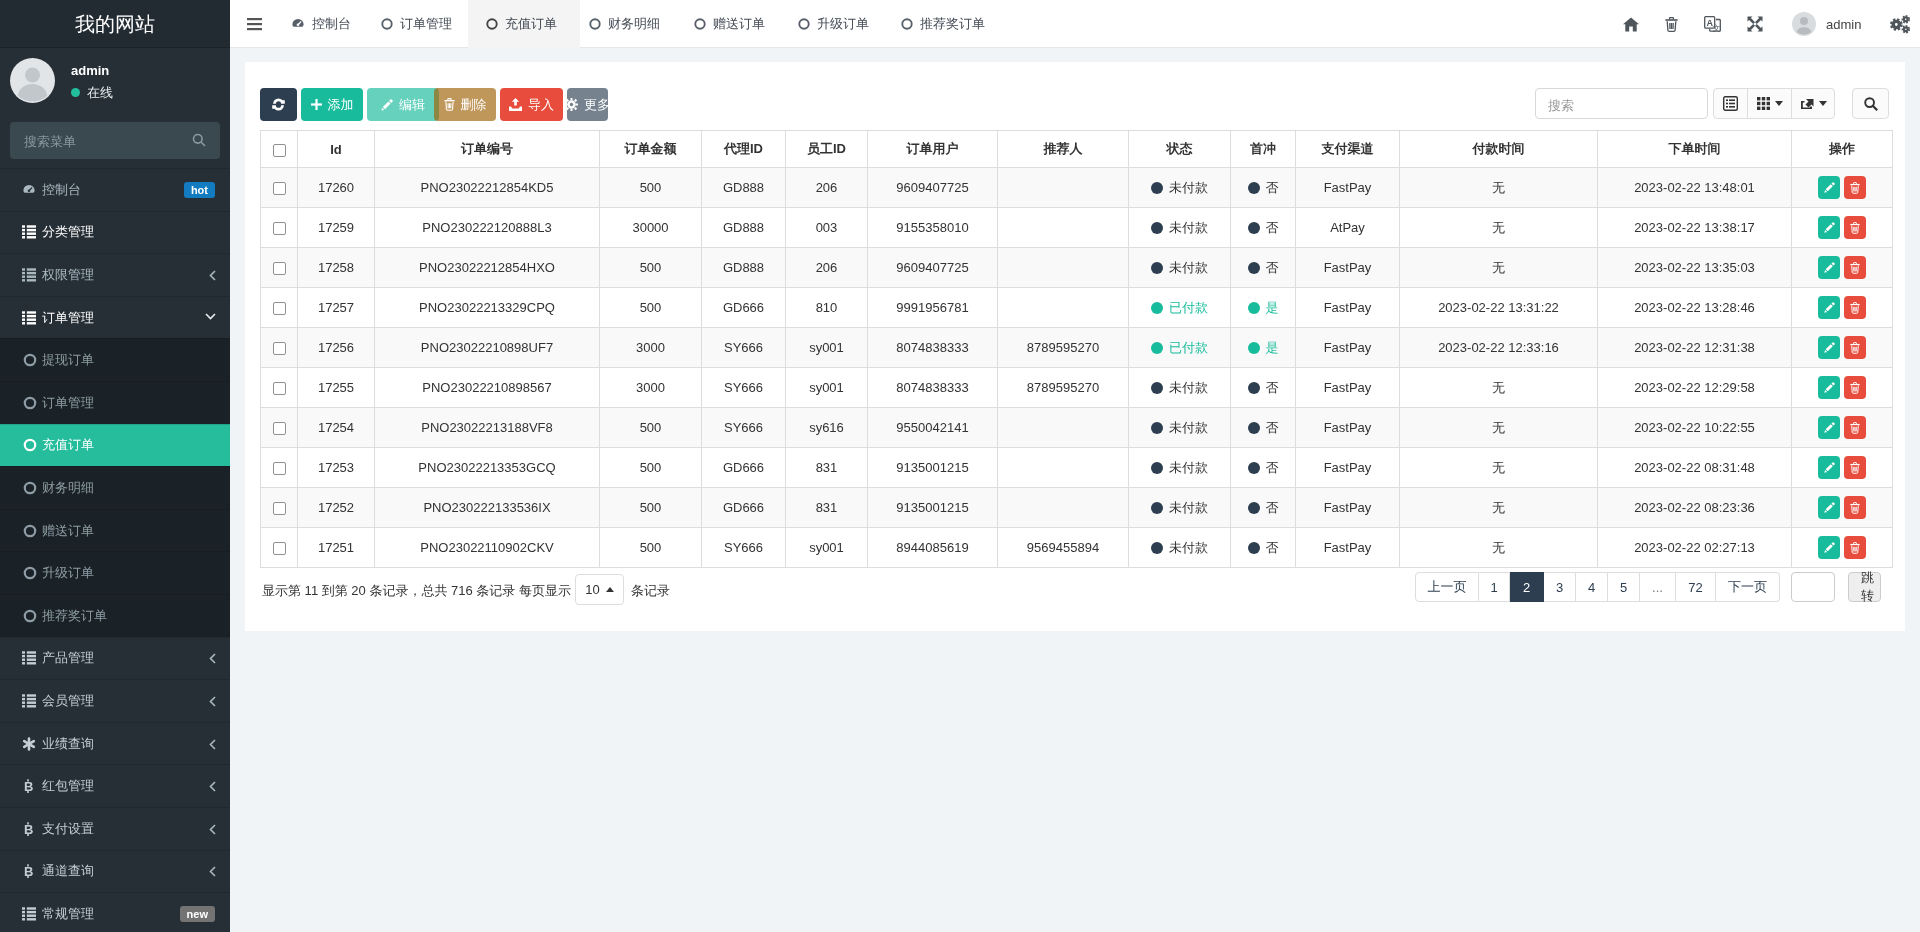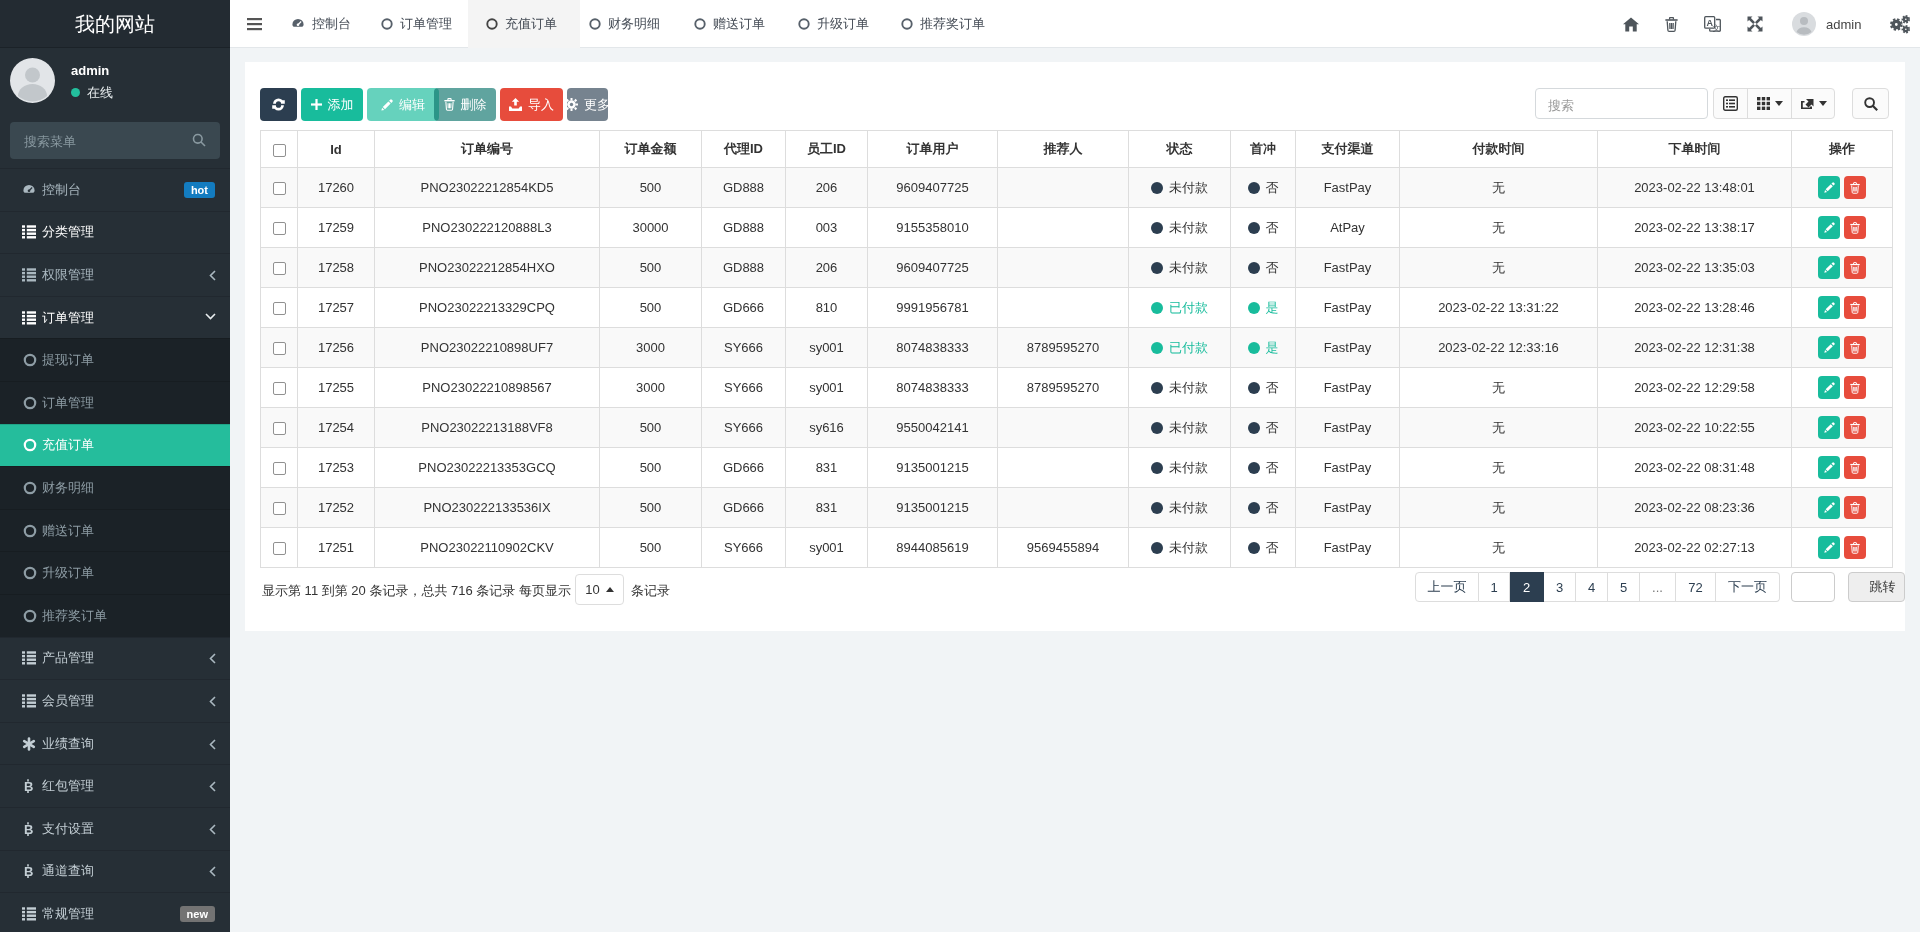--- a/index.html
+++ b/index.html
@@ -38,21 +38,21 @@
 .tab .tico { margin-right:7px; }
 .tbico { position:absolute; top:0; height:48px; display:flex; align-items:center; }
 .tbadmin { position:absolute; top:0; height:48px; display:flex; align-items:center; color:#444; font-size:13px; }
 
 .card { position:absolute; left:245px; top:62px; width:1660px; height:569px; background:#fff; }
 .btn { position:absolute; top:26px; height:33px; border:none; border-radius:4px; color:#fff; font-size:13px; display:flex; align-items:center; justify-content:center; gap:6px; white-space:nowrap; }
 .btn svg { flex:none; }
 .b-refresh { left:15px;  width:37px; background:#2c3e50; }
 .b-add    { left:56px;  width:62px; background:#18bc9c; }
 .b-edit   { left:122px; width:72px; background:#18bc9c; opacity:0.66; }
-.b-del    { left:189px; width:62px; background:#0f766e; opacity:0.66; }
+.b-del    { left:189px; width:62px; background:#a16207; opacity:0.66; }
 .b-imp    { left:255px; width:63px; background:#e74c3c; }
 .b-more   { left:322px; width:41px; background:#76838f; }
 .tsearch { position:absolute; left:1290px; top:26px; width:173px; height:31px; border:1px solid #d5d9dc; border-radius:4px; background:#fff; }
 .tsearch span { position:absolute; left:12px; top:8px; color:#999; }
 .vgroup { position:absolute; left:1468px; top:26px; height:31px; display:flex; border:1px solid #ddd; border-radius:4px; background:#fbfbfb; }
 .vgroup .vb { height:29px; display:flex; align-items:center; justify-content:center; gap:5px; }
 .vgroup .vb + .vb { border-left:1px solid #ddd; }
 .sbtn { position:absolute; left:1607px; top:26px; width:37px; height:31px; border:1px solid #ddd; border-radius:4px; background:#fbfbfb; display:flex; align-items:center; justify-content:center; }
 
 table.grid { position:absolute; left:15px; top:68px; width:1631px; border-collapse:collapse; table-layout:fixed; font-size:13px; }
@@ -70,21 +70,21 @@
 .pinfo { position:absolute; left:17px; top:520px; color:#333; font-size:13px; }
 .psize { position:absolute; left:330px; top:512px; width:49px; height:31px; border:1px solid #ddd; border-radius:4px; background:#fff; color:#333; display:flex; align-items:center; justify-content:center; gap:6px; }
 .pinfo2 { position:absolute; left:386px; top:520px; color:#333; }
 .pager { position:absolute; left:1170px; top:510px; height:30px; display:flex; }
 .pager .pg { height:30px; border:1px solid #ddd; border-left:none; background:#fff; color:#2c3e50; display:flex; align-items:center; justify-content:center; font-size:13px; }
 .pager .pg:first-child { border-left:1px solid #ddd; border-radius:4px 0 0 4px; }
 .pager .pg:last-child { border-radius:0 4px 4px 0; }
 .pager .pg.on { background:#2c3e50; border-color:#2c3e50; color:#fff; }
 .pager .pg.dots { color:#777; }
 .jumpin { position:absolute; left:1546px; top:510px; width:44px; height:30px; border:1px solid #ccc; border-radius:4px; background:#fff; }
-.jumpbtn { position:absolute; left:1603px; top:510px; width:57px; height:30px; border:1px solid #ccc; border-radius:4px; background:#eee; color:#333; display:flex; align-items:center; justify-content:center;padding-left:12px; }
+.jumpbtn { position:absolute; left:1603px; top:510px; width:33px; height:30px; border:1px solid #ccc; border-radius:4px; background:#eee; color:#333; display:flex; align-items:center; justify-content:center;padding-left:12px; }
 </style>
 </head>
 <body>
 
 <div class="sidebar">
   <div class="logo">我的网站</div>
   <div class="user">
     <svg class="av" width="45" height="45" viewBox="0 0 45 45">
         <circle cx="22.5" cy="22.5" r="22.5" fill="#e2e5e8"></circle>
         <circle cx="22.5" cy="17" r="7.5" fill="#c2c7cb"></circle>

